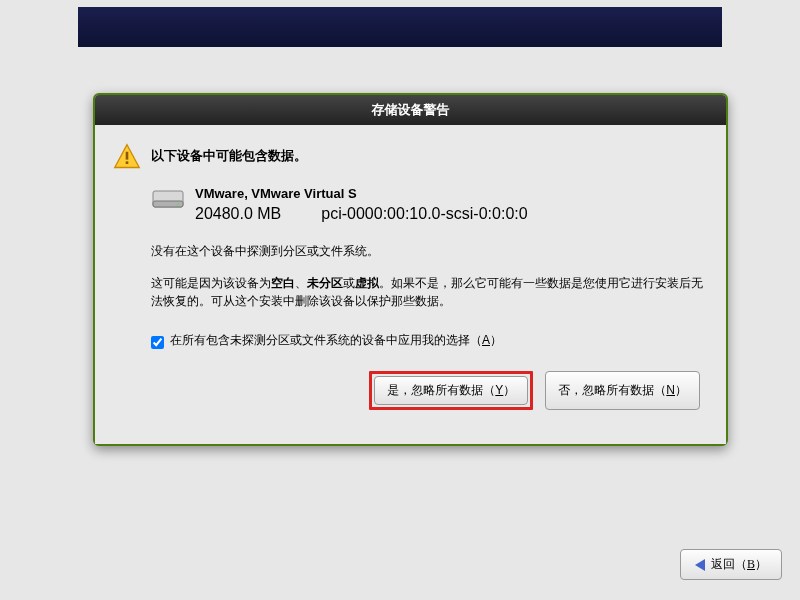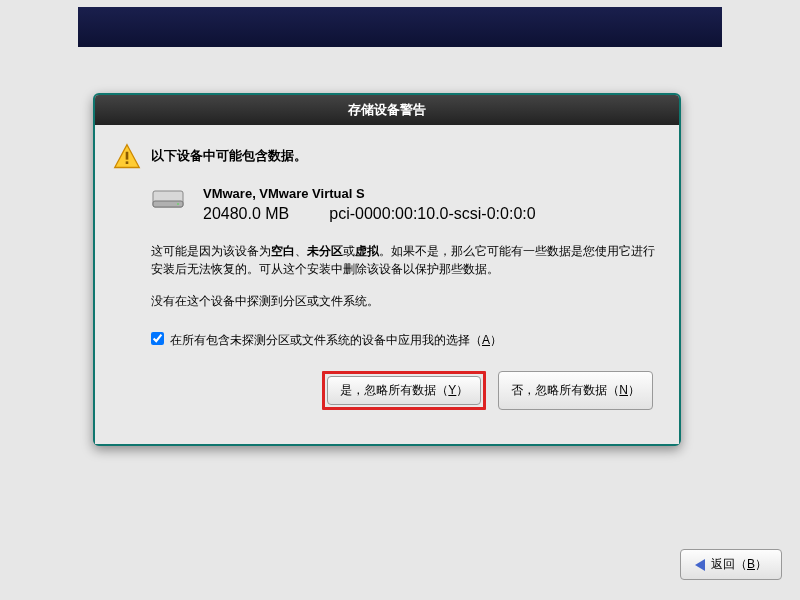--- a/index.html
+++ b/index.html
@@ -17,23 +17,23 @@
       top: 7px;
       left: 78px;
       width: 644px;
       height: 40px;
       background: linear-gradient(to bottom, #1a1f4d, #0d1133);
     }
     .dialog {
       position: absolute;
       top: 93px;
       left: 93px;
-      width: 588px;
+      width: 635px;
       background: #e0e0e0;
-      border: 2px solid #0f766e;
+      border: 2px solid #4d7c0f;
       border-radius: 6px;
       box-shadow: 0 4px 12px rgba(0,0,0,0.4);
     }
     .dialog-title {
       background: linear-gradient(to bottom, #444, #222);
       color: #fff;
       text-align: center;
       padding: 6px 0;
       font-size: 13px;
       border-radius: 4px 4px 0 0;
@@ -66,42 +66,41 @@
       margin-bottom: 16px;
     }
     .disk-icon {
       width: 34px;
       height: 26px;
       margin-right: 10px;
       flex-shrink: 0;
     }
     .device-info {
       line-height: 1.4;
-      margin-left: 8px;
     }
     .device-name {
       font-weight: bold;
       font-size: 13px;
     }
     .device-details {
       font-size: 16px;
     }
     .device-size { display: inline-block; margin-right: 40px; }
     .paragraph {
       margin-left: 38px;
       margin-bottom: 14px;
       line-height: 1.5;
     }
     .bold { font-weight: bold; }
     .checkbox-row {
       margin-left: 38px;
       margin-top: 22px;
       margin-bottom: 22px;
       display: flex;
-      align-items: flex-start;
+      align-items: flex-end;
     }
     .checkbox-row input { margin-right: 6px; }
     .button-row {
       display: flex;
       justify-content: flex-end;
       gap: 12px;
       padding-right: 4px;
     }
     .btn {
       background: linear-gradient(to bottom, #fdfdfd, #e2e2e2);
@@ -130,21 +129,21 @@
     .footer-btn {
       background: linear-gradient(to bottom, #fdfdfd, #e2e2e2);
       border: 1px solid #999;
       border-radius: 4px;
       padding: 6px 14px;
       font-size: 12px;
       cursor: pointer;
       display: flex;
       align-items: center;
       gap: 6px;
-      font-family: Liberation Sans, sans-serif;
+      font-family: Liberation Serif, serif;
     }
     .arrow-left, .arrow-right {
       width: 0; height: 0;
       border-top: 6px solid transparent;
       border-bottom: 6px solid transparent;
     }
     .arrow-left { border-right: 10px solid #4466cc; }
     .arrow-right { border-left: 10px solid #4466cc; }
   </style>
 </head>
@@ -172,25 +171,25 @@
         <circle cx="27" cy="19" r="1" fill="#6fcf6f"></circle>
       </svg>
       <div class="device-info">
         <div class="device-name">VMware, VMware Virtual S</div>
         <div class="device-details">
           <span class="device-size">20480.0 MB</span><span>pci-0000:00:10.0-scsi-0:0:0:0</span>
         </div>
       </div>
     </div>
 
+    <div class="paragraph">没有在这个设备中探测到分区或文件系统。</div>
+
     <div class="paragraph">
       <span>这可能是因为该设备为</span><span class="bold">空白</span><span>、</span><span class="bold">未分区</span><span>或</span><span class="bold">虚拟</span><span>。如果不是，那么它可能有一些数据是您使用它进行安装后无法恢复的。可从这个安装中删除该设备以保护那些数据。</span>
     </div>
-
-    <div class="paragraph">没有在这个设备中探测到分区或文件系统。</div>
 
 
     <div class="checkbox-row">
       <input type="checkbox" checked="" style="">
       <label>
         <span>在所有包含未探测分区或文件系统的设备中应用我的选择（</span><span class="underline">A</span><span>）</span>
       </label>
     </div>
 
     <div class="button-row">

